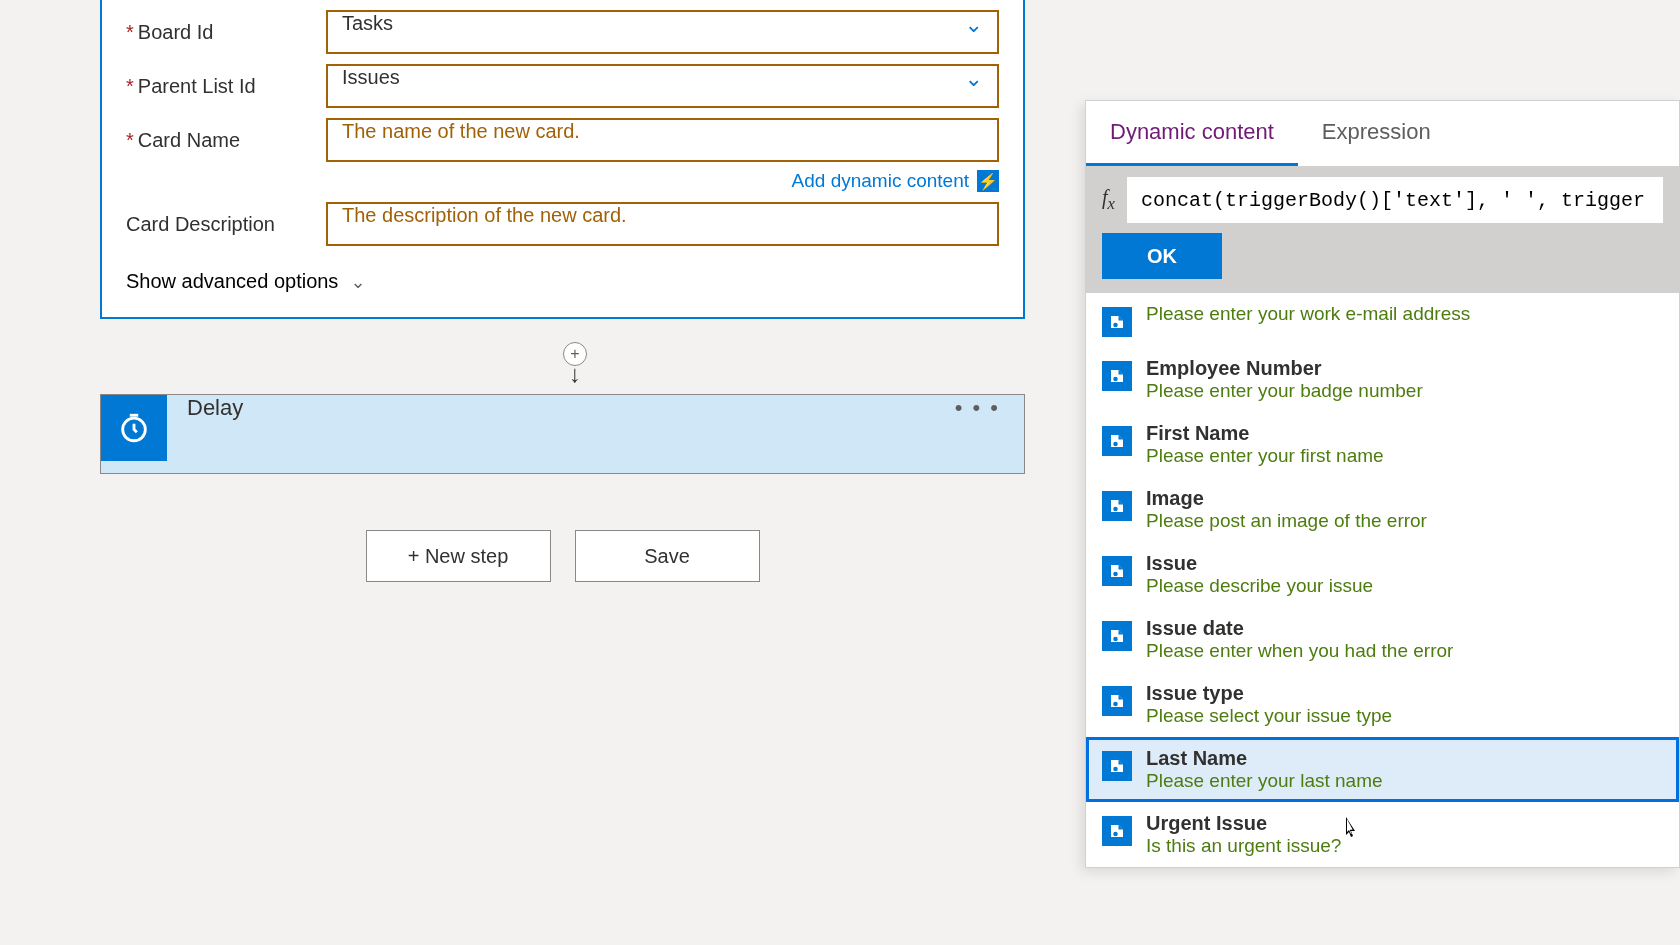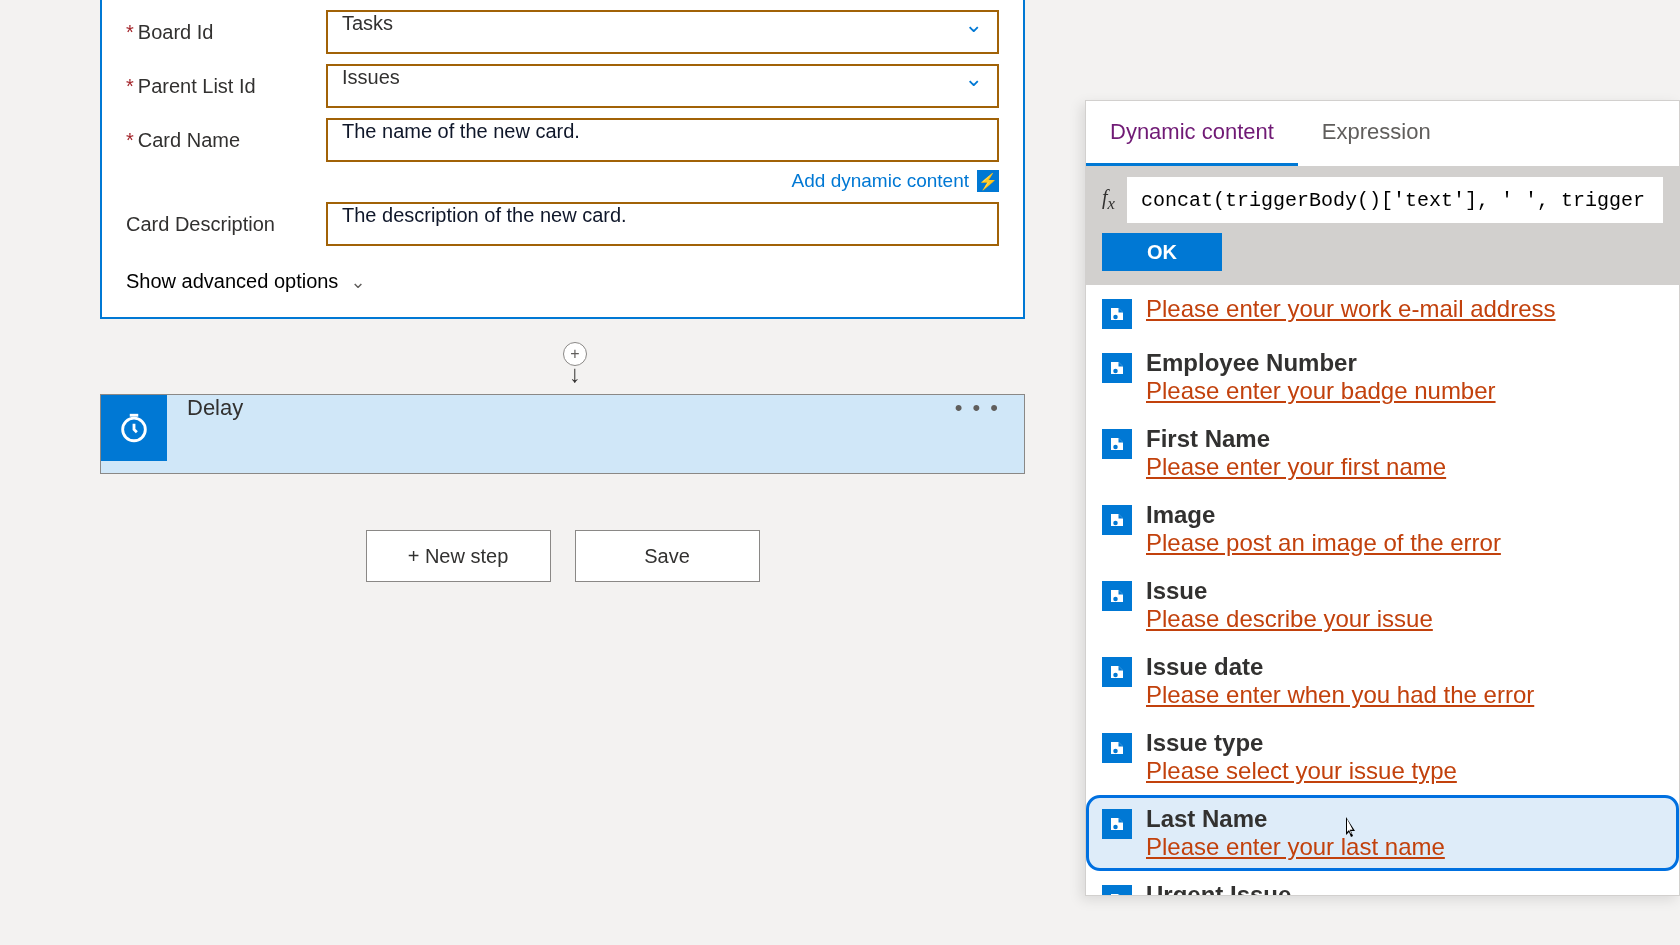--- a/index.html
+++ b/index.html
@@ -24,21 +24,21 @@
   border: 2px solid #a16207;
   background: #fff;
   display: flex;
   align-items: flex-start;
   padding: 0 14px;
   font-size: 20px;
   color: #323130;
   position: relative;
 }
 .select-box .chev { position: absolute; right: 14px; color: #0078d4; font-size: 22px; }
-.text-box { color: #0f172a; }
+.text-box { color: #a16207; }
 .dyn-link-row { display: flex; justify-content: flex-end; align-items: center; margin-top: 8px; gap: 8px; }
 .dyn-link { color: #0078d4; font-size: 19px; cursor: pointer; }
 .dyn-link-icon { width: 22px; height: 22px; background: #0078d4; color: #fff; display: flex; align-items: center; justify-content: center; font-size: 16px; }
 .adv-row { display: flex; align-items: center; margin-top: 24px; gap: 12px; }
 .adv-link { color: #000000; font-size: 20px; cursor: pointer; }
 .adv-chev { color: #605e5c; font-size: 18px; }
 
 .connector {
   position: absolute;
   left: 560px;
@@ -97,29 +97,29 @@
   border: 1px solid #d2d0ce;
   box-shadow: -4px 4px 12px rgba(0,0,0,0.1);
 }
 .panel-tabs { display: flex; border-bottom: 1px solid #d2d0ce; }
 .panel-tab { padding: 18px 24px; font-size: 22px; color: #605e5c; cursor: pointer; border-bottom: 3px solid transparent; }
 .panel-tab.active { color: #701a75; border-bottom-color: #0078d4; font-weight: 400; }
 .fx-row { display: flex; align-items: center; padding: 10px 16px; background: #d2d0ce; gap: 12px; }
 .fx-icon { font-style: italic; font-size: 20px; color: #323130; font-family: serif; }
 .fx-input { flex: 1; background: #fff; height: 46px; display: flex; align-items: center; padding: 0 14px; font-size: 20px; font-family: "Courier New", monospace; overflow: hidden; white-space: nowrap; }
 .ok-row { background: #d2d0ce; padding: 0 16px 14px 16px; }
-.ok-btn { width: 120px; height: 38px; background: #0078d4; color: #fff; font-size: 20px; font-weight: 600; border: none; cursor: pointer; }
+.ok-btn { width: 120px; height: 46px; background: #0078d4; color: #fff; font-size: 20px; font-weight: 600; border: none; cursor: pointer; }
 .items-scroll { max-height: 610px; overflow-y: auto; position: relative; }
 .dc-item { display: flex; align-items: flex-start; padding: 10px 16px; gap: 14px; cursor: pointer; }
-.dc-item:hover, .dc-item.hovered { background: #deecf9; border-radius: 14px; }
+.dc-item:hover, .dc-item.hovered { background: #deecf9; }
 .dc-item.highlighted { border: 3px solid #0070e0; padding: 7px 13px; }
 .dc-icon { width: 30px; height: 30px; background: #0078d4; display: flex; align-items: center; justify-content: center; flex-shrink: 0; margin-top: 4px; }
 .dc-text { flex: 1; }
-.dc-title { font-size: 24px; color: #323130; font-weight: 600; }
-.dc-desc { font-size: 24px; color: #c2410c; text-decoration: underline; }
+.dc-title { font-size: 20px; color: #323130; font-weight: 600; }
+.dc-desc { font-size: 19px; color: #4d7c0f; }
 
 .cursor {
   position: absolute;
   right: 318px;
   top: 815px;
   width: 24px;
   height: 24px;
   pointer-events: none;
   z-index: 100;
 }

